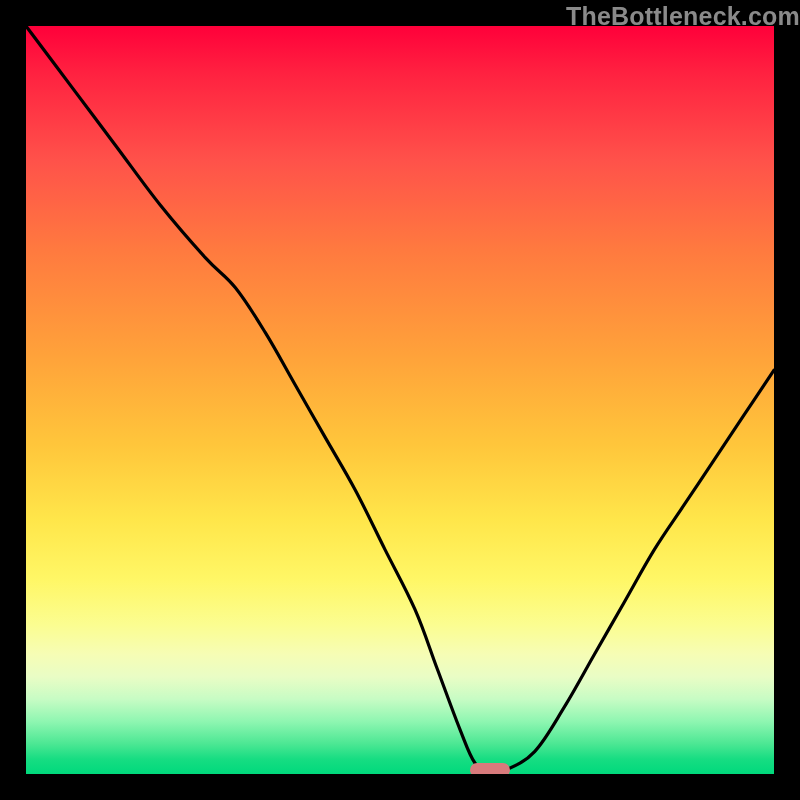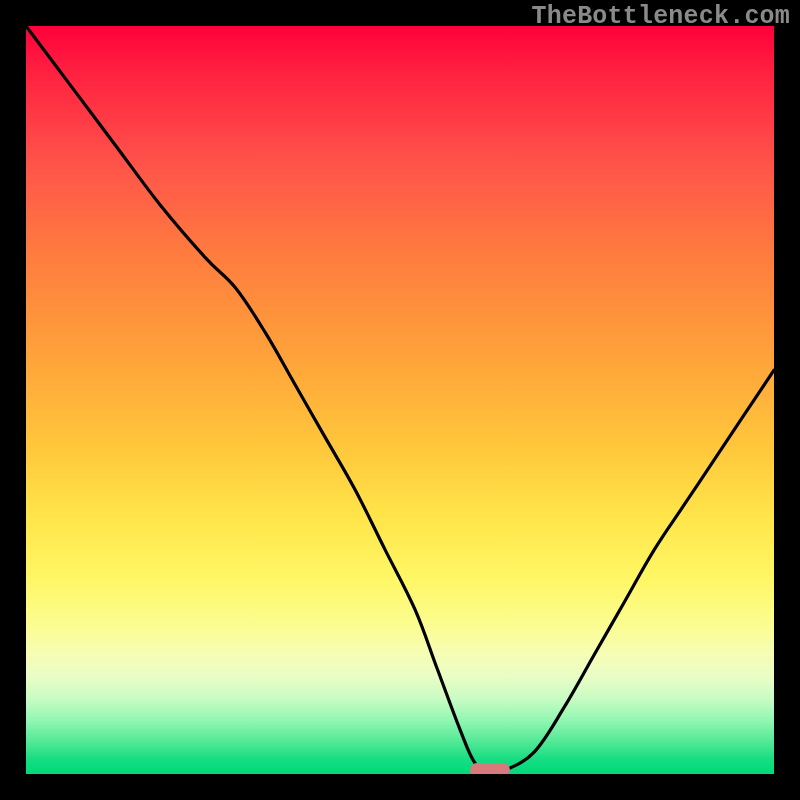--- a/index.html
+++ b/index.html
@@ -44,22 +44,22 @@
       #c7fcc4 90%,
       #8ef6b1 93%,
       #4be793 96%,
       #17dd82 98%,
       #00d97c 100%
     );
   }
   .watermark {
     position: absolute;
     top: 2px;
-    right: 10px;
-    font-family: Liberation Mono, monospace;
+    right: 0;
+    font-family: Liberation Sans, sans-serif;
     font-size: 25px;
     font-weight: 600;
     color: #8a8a8a;
     letter-spacing: 0.2px;
     user-select: none;
   }
   svg.curve {
     position: absolute;
     inset: 0;
     width: 100%;

